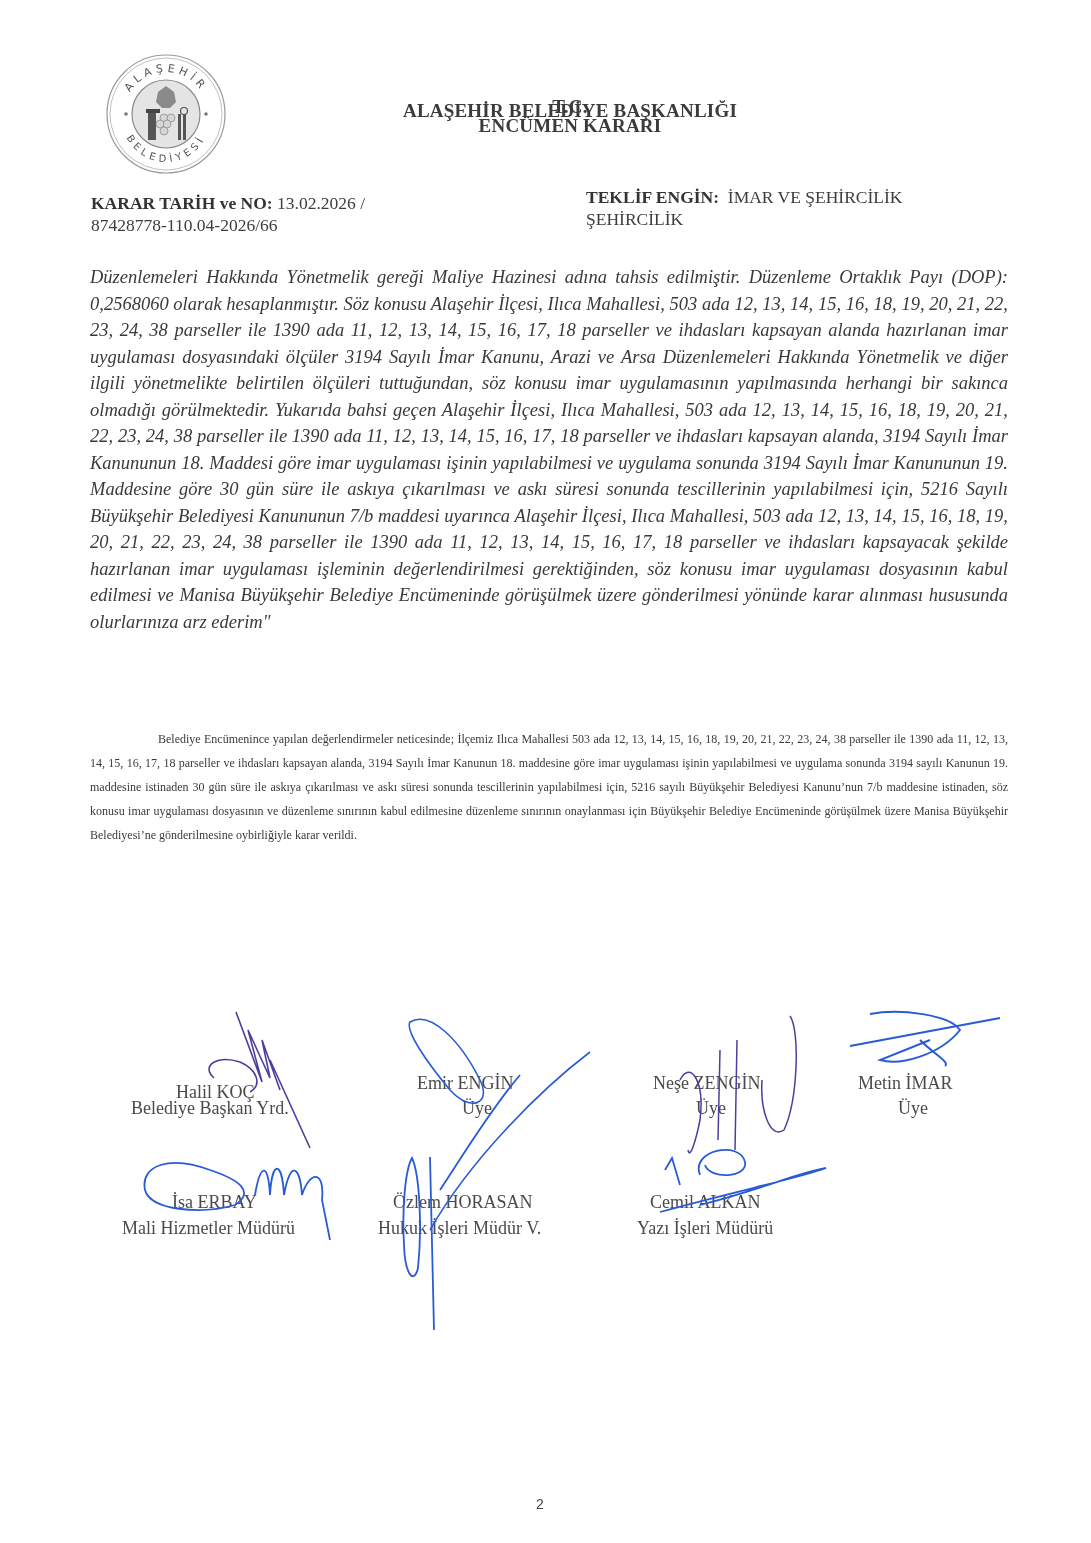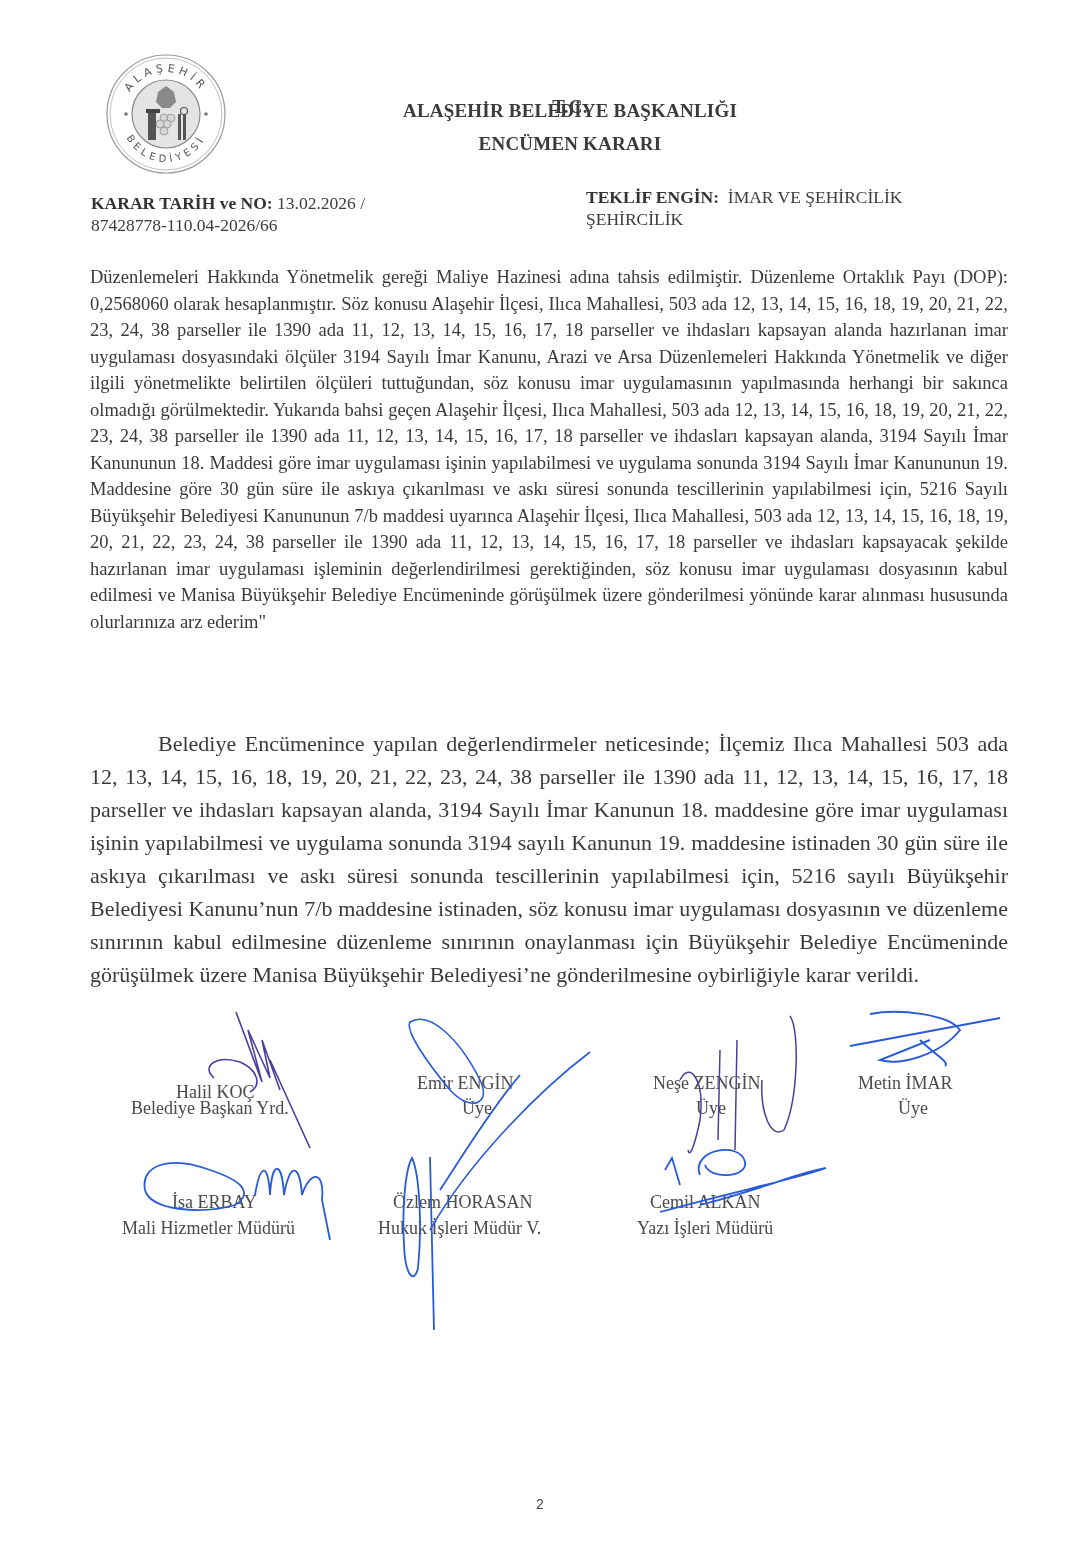--- a/index.html
+++ b/index.html
@@ -3,27 +3,27 @@
 <meta charset="utf-8">
 <style>
   html, body { margin:0; padding:0; background:#ffffff; }
   body { width:1091px; height:1543px; position:relative; overflow:hidden;
          font-family:"Liberation Serif", "DejaVu Serif", serif; color:#3a3a3a; }
   .abs { position:absolute; }
   #logo { left:104px; top:52px; width:124px; height:124px; }
   .hdr { left:330px; width:480px; text-align:center; font-weight:bold; font-size:19px; color:#3b3b3b; letter-spacing:0.2px; }
   #hdr-tc { top:72px;margin-top:24px; }
   #hdr-org { top:100px; }
-  #hdr-title { top:133px; }
+  #hdr-title { top:115px; }
   .meta { font-size:17.5px; color:#3d3d3d; line-height:22px; }
   .meta b { font-weight:bold; color:#333; }
   #meta-left { left:91px; top:192px; width:380px; }
   #meta-right { left:586px; top:186px; width:420px; }
-  #body-italic { left:90px; top:264px; width:918px; font-size:18.5px; line-height:26.5px; text-align:justify; color:#3a3a3a; }
-  #body-decision { left:90px; top:727px; width:918px; font-size:22px; line-height:33px; text-align:justify; color:#3a3a3a; text-indent:68px; }
+  #body-italic { left:90px; top:264px; width:918px; font-style:italic; font-size:18.5px; line-height:26.5px; text-align:justify; color:#3a3a3a; }
+  #body-decision { left:90px; top:727px; width:918px; font-size:12px; line-height:24px; text-align:justify; color:#3a3a3a; text-indent:68px; }
   .sig-name, .sig-role { font-size:18px; color:#4a4a4a; white-space:nowrap; position:absolute; }
   #page-number { left:536px; top:1496px; font-family:"Liberation Sans", sans-serif; font-size:14px; color:#444; }
   svg.sigs { position:absolute; left:0; top:0; width:1091px; height:1543px; pointer-events:none; }
 </style>
 </head>
 <body>
 
 <div id="logo" class="abs">
   <svg viewBox="0 0 124 124" width="124" height="124">
     <defs>

